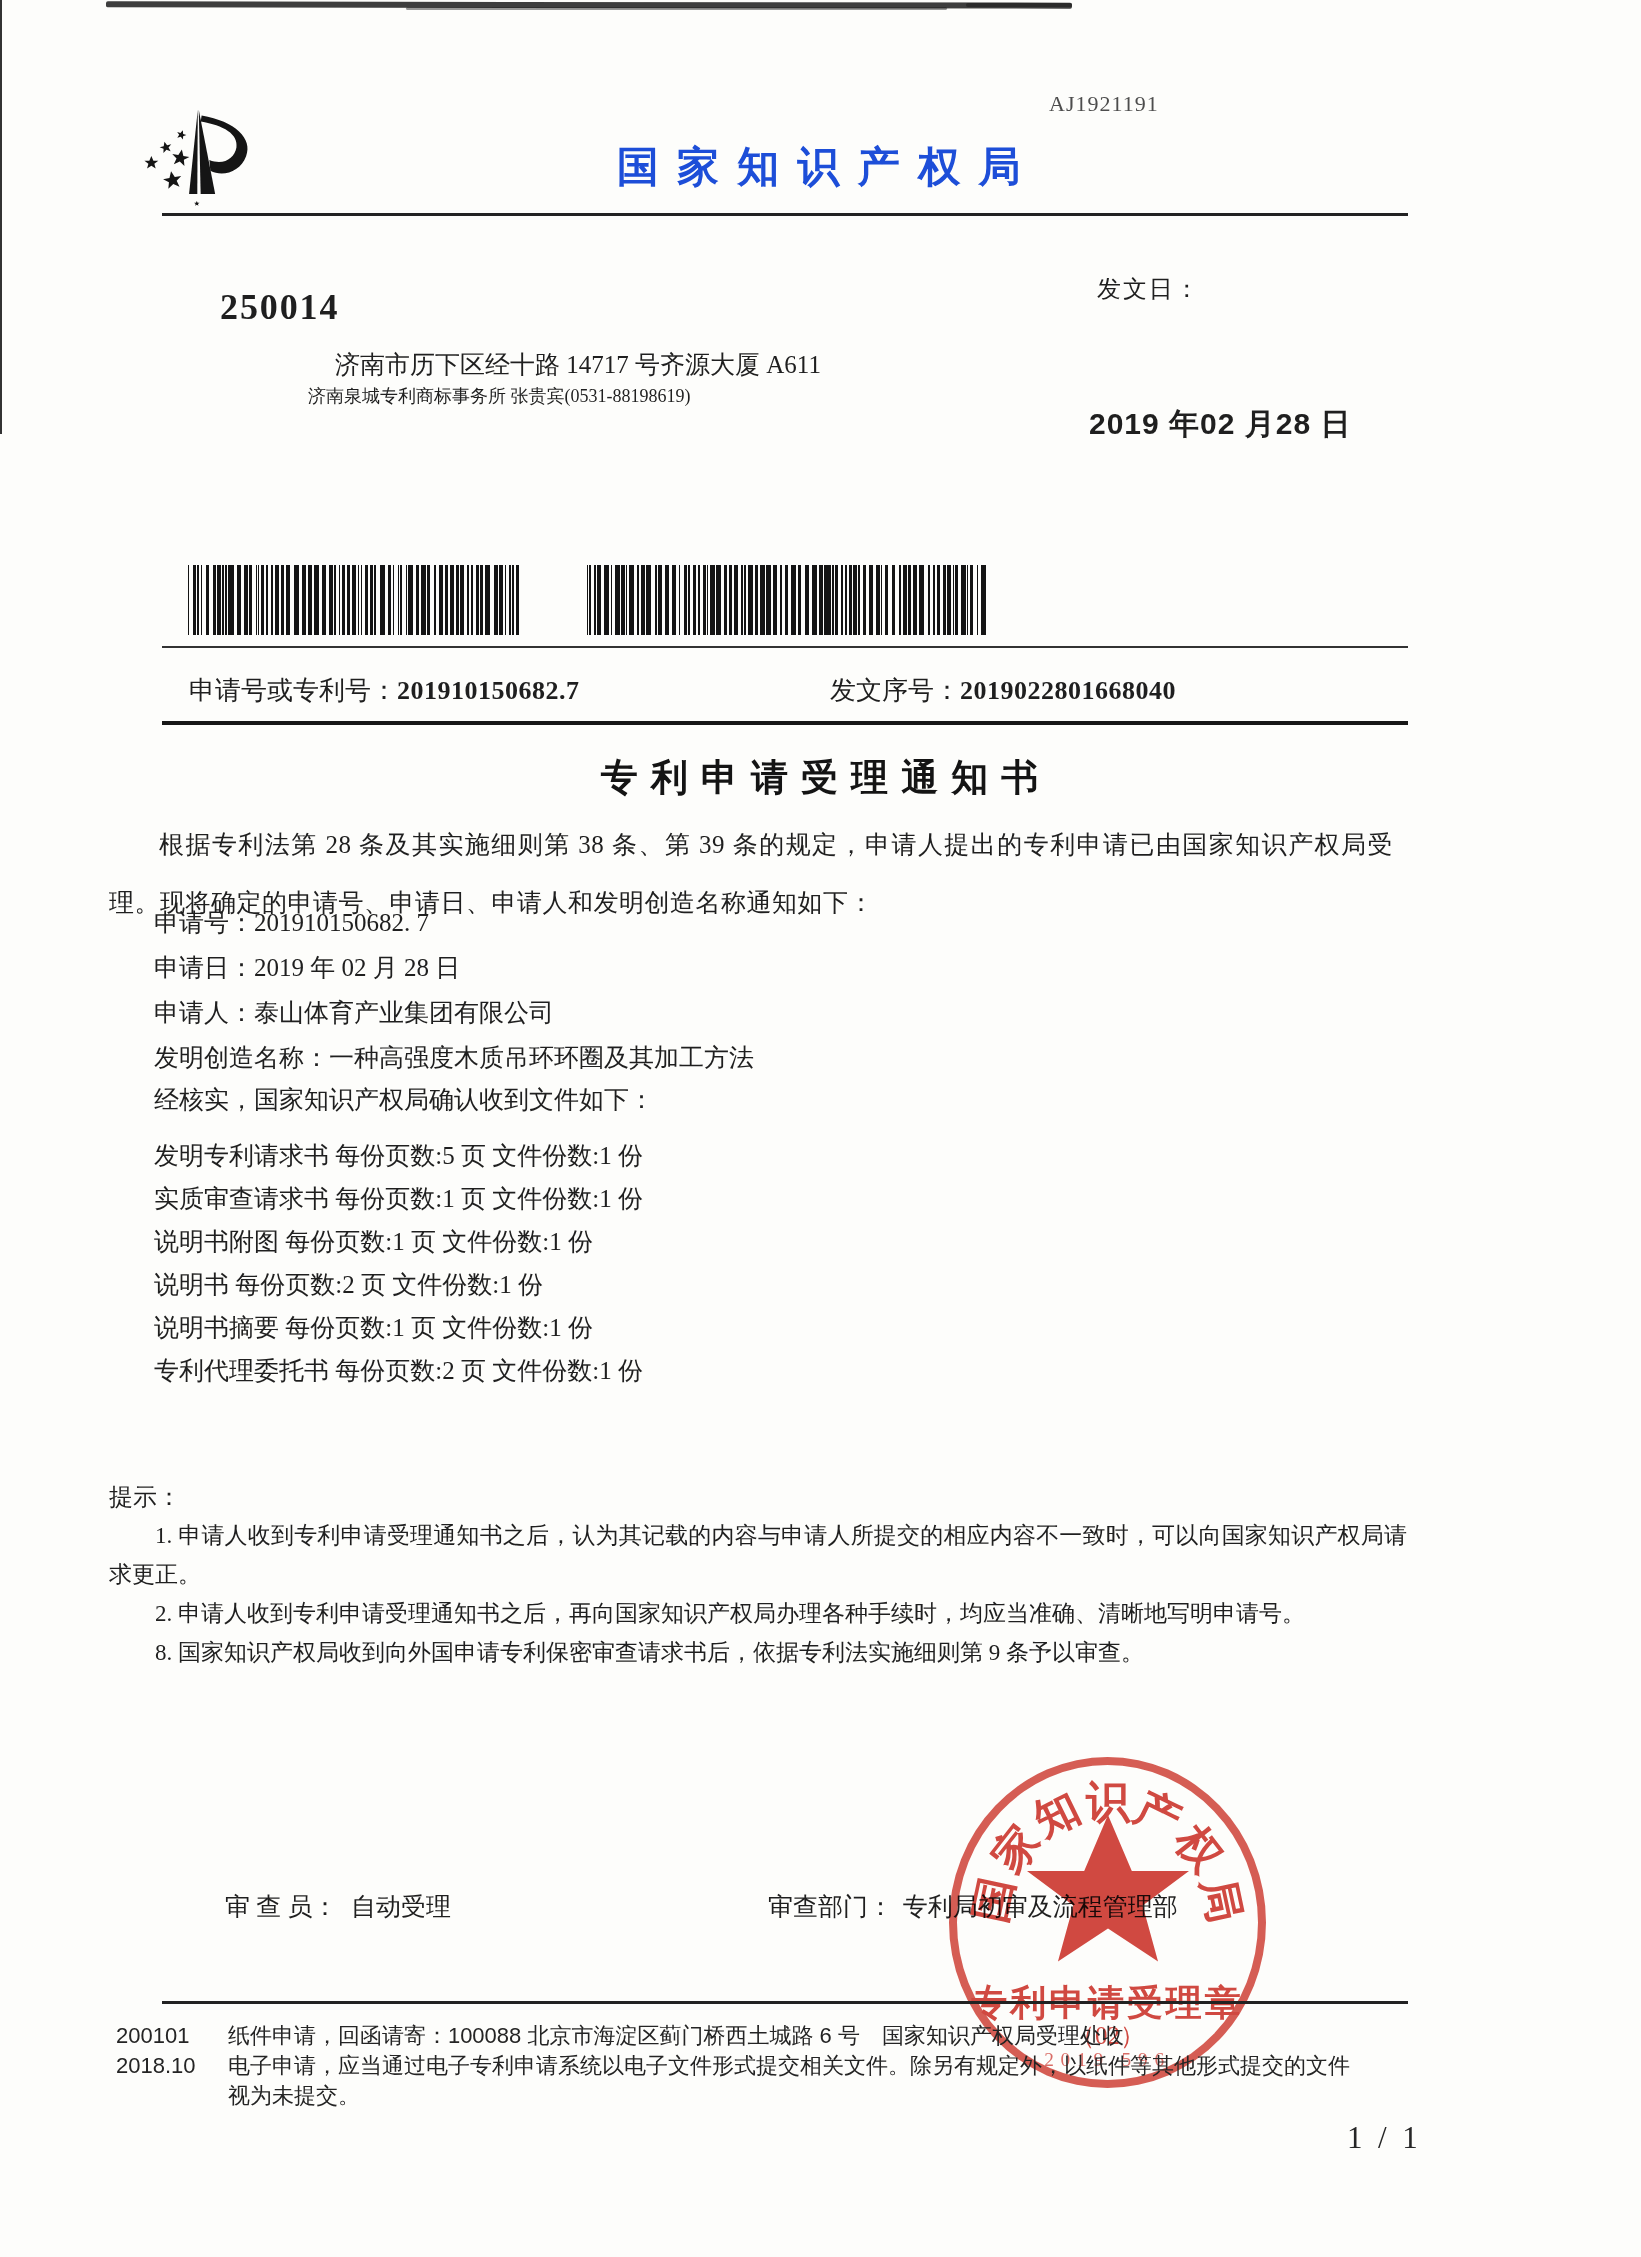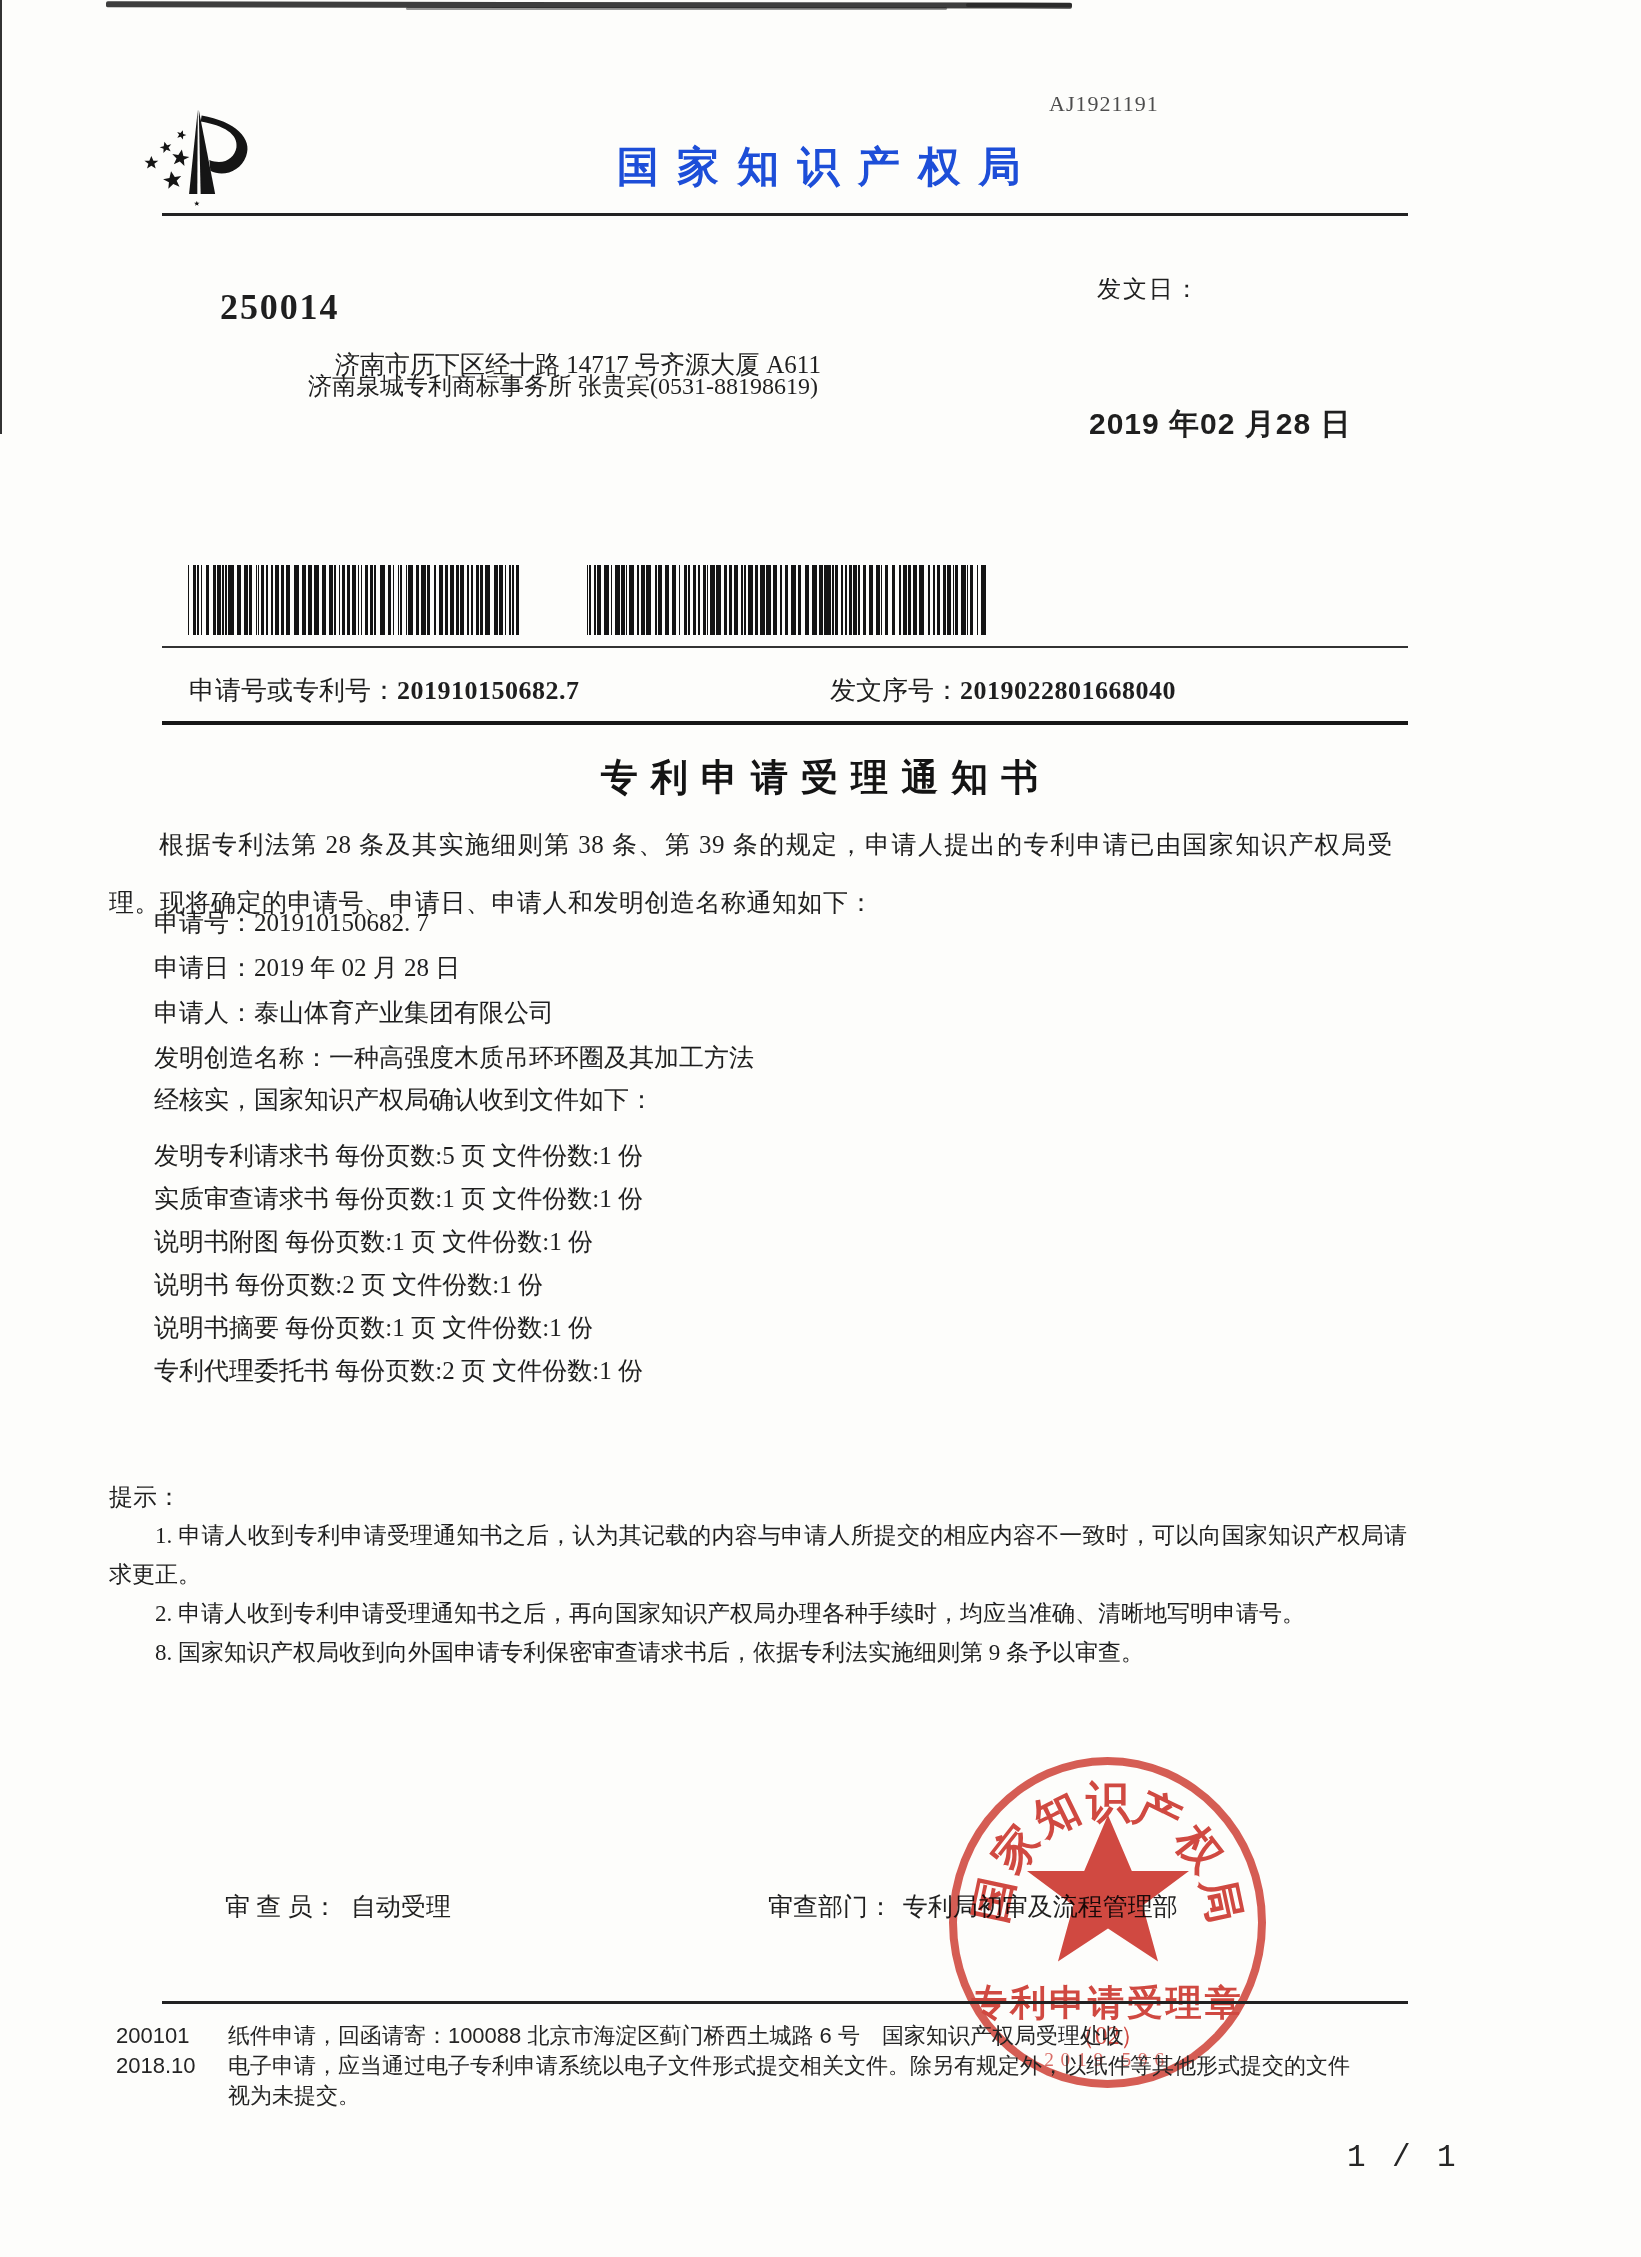--- a/index.html
+++ b/index.html
@@ -19,21 +19,21 @@
     font-size:42px; font-weight:700; letter-spacing:3.9px; color:#1d4ed8; }
   .rule { position:absolute; background:#222; }
   .rule-header { left:162px; top:213px; width:1246px; height:2.9px; }
   .rule-mid    { left:162px; top:646px; width:1246px; height:1.9px; background:#333; }
   .rule-thick  { left:162px; top:721px; width:1246px; height:3.9px; background:#171717; }
   .rule-footer { left:162px; top:2001px; width:1246px; height:2.9px; }
   .vline { left:1072px; top:213px; width:1.9px; height:434px; background:#333; }
   
   .postal { left:220px; top:286px; font-size:36px; font-weight:700; letter-spacing:1.9px; }
   .addr1  { left:335px; top:348px; font-size:25px; }
-  .addr2  { left:308px; top:370px; font-size:24px; }
+  .addr2  { left:308px; top:384px; font-size:18px; }
   
   .date-label { left:1097px; top:273px; font-size:24px; letter-spacing:1.9px; }
   .date-value { left:1089px; top:404px; font-size:30px; font-weight:700;
     font-family:"Liberation Sans","DejaVu Sans",sans-serif; letter-spacing:1px; }
   
   .barcode { position:absolute; top:565px; height:70px; }
   .barcode-1 { left:188px; width:337px; }
   .barcode-2 { left:587px; width:402px; }
   .barcode i { position:absolute; top:0; bottom:0; background:#141414; }
   
@@ -72,21 +72,21 @@
     font-size:25px; color:var(--stamp-red); }
   .stamp-digits { position:absolute; left:0; right:0; top:284px; text-align:center;
     font-size:19.3px; letter-spacing:6.8px; opacity:0.8; color:var(--stamp-red); }
   
   .footer { left:116px; top:2021px; width:1284px;
     font-family:"Liberation Sans","DejaVu Sans",sans-serif; font-size:22px; color:#242424; }
   .footer-row { display:grid; grid-template-columns:108px 1139px; column-gap:3.9px; }
   .footer-row .ftext { line-height:30px; }
   .footer-row .fcode { line-height:30px; }
   .page-number { left:1347px; top:2120px; font-size:31px; letter-spacing:3.9px;
-    font-family:Liberation Mono, monospace; color:#262626;margin-top:20px; }
+    font-family:Liberation Serif, serif; color:#262626; }
 </style>
 </head>
 <body>
 
 <div class="page">
 
   <div class="artifact" style="left:106px; top:1.9px; width:966px; height:5.8px; opacity:.85; transform:rotate(.08deg);"></div>
   <div class="artifact" style="left:406px; top:6.8px; width:541px; height:2.9px; opacity:.45;"></div>
   <div class="artifact" style="left:966px; top:2.9px; width:106px; height:3.9px; opacity:.55;"></div>
 

